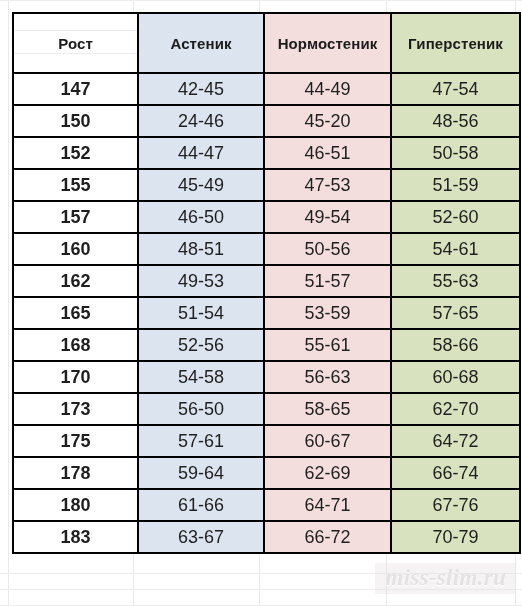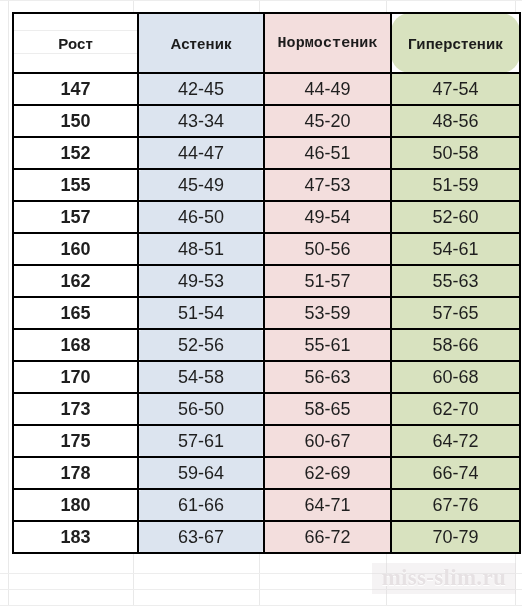--- a/index.html
+++ b/index.html
@@ -67,22 +67,22 @@
   
   tr.head th {
     height: 58px;
     font-size: 15px;
     font-weight: bold;
     color: #1c1c1c;
     letter-spacing: 0.1px;
   }
   th.h-rost  { background: #ffffff; }
   th.h-ast   { background: #dce4ef; }
-  th.h-norm  { background: #f3dedd; font-family: Liberation Mono, monospace; }
-  th.h-hyper { background: #d8e2bf; border-radius: 19px; }
+  th.h-norm  { background: #f3dedd; }
+  th.h-hyper { background: #d8e2bf; }
 
   
   th.h-rost { position: relative; }
   th.h-rost::before,
   th.h-rost::after {
     content: "";
     position: absolute;
     left: 0; right: 0;
     height: 1px;
     background: #ededed;
@@ -95,40 +95,41 @@
     height: 30px;
     font-size: 18px;
     color: #1f1f1f;
   }
   td.d-rost {
     background: #ffffff;
     font-weight: bold;
     font-size: 15px;
     color: #111111;
   }
-  td.d-ast   { background: #dce4ef; border-radius: 6px; }
+  td.d-ast   { background: #dce4ef; }
   td.d-norm  { background: #f3dedd; }
   td.d-hyper { background: #d8e2bf; margin-left: 7px; }
 
   
   .watermark {
     position: absolute;
     right: 6px;
     bottom: 12px;
     z-index: 3;
     font-family: "Liberation Serif", serif;
     font-weight: bold;
     font-size: 23px;
     color: #e6e1e3;
     letter-spacing: 0.3px;
     text-shadow: 0 1px 0 #ffffff;
     background: rgba(226,222,224,0.35);
     padding: 2px 10px 3px 10px;
     white-space: nowrap;
     user-select: none;
+    font-style: italic;
   }
 </style>
 </head>
 <body>
 
 <div class="sheet">
   <div class="vline" style="left:8px;"></div>
   <div class="vline" style="left:133px;"></div>
   <div class="vline" style="left:259px;"></div>
   <div class="vline" style="left:386px;"></div>
@@ -157,21 +158,21 @@
     </thead>
     <tbody>
       <tr class="data">
         <td class="d-rost">147</td>
         <td class="d-ast">42-45</td>
         <td class="d-norm">44-49</td>
         <td class="d-hyper">47-54</td>
       </tr>
       <tr class="data">
         <td class="d-rost">150</td>
-        <td class="d-ast">43-34</td>
+        <td class="d-ast">24-46</td>
         <td class="d-norm">45-20</td>
         <td class="d-hyper">48-56</td>
       </tr>
       <tr class="data">
         <td class="d-rost">152</td>
         <td class="d-ast">44-47</td>
         <td class="d-norm">46-51</td>
         <td class="d-hyper">50-58</td>
       </tr>
       <tr class="data">

